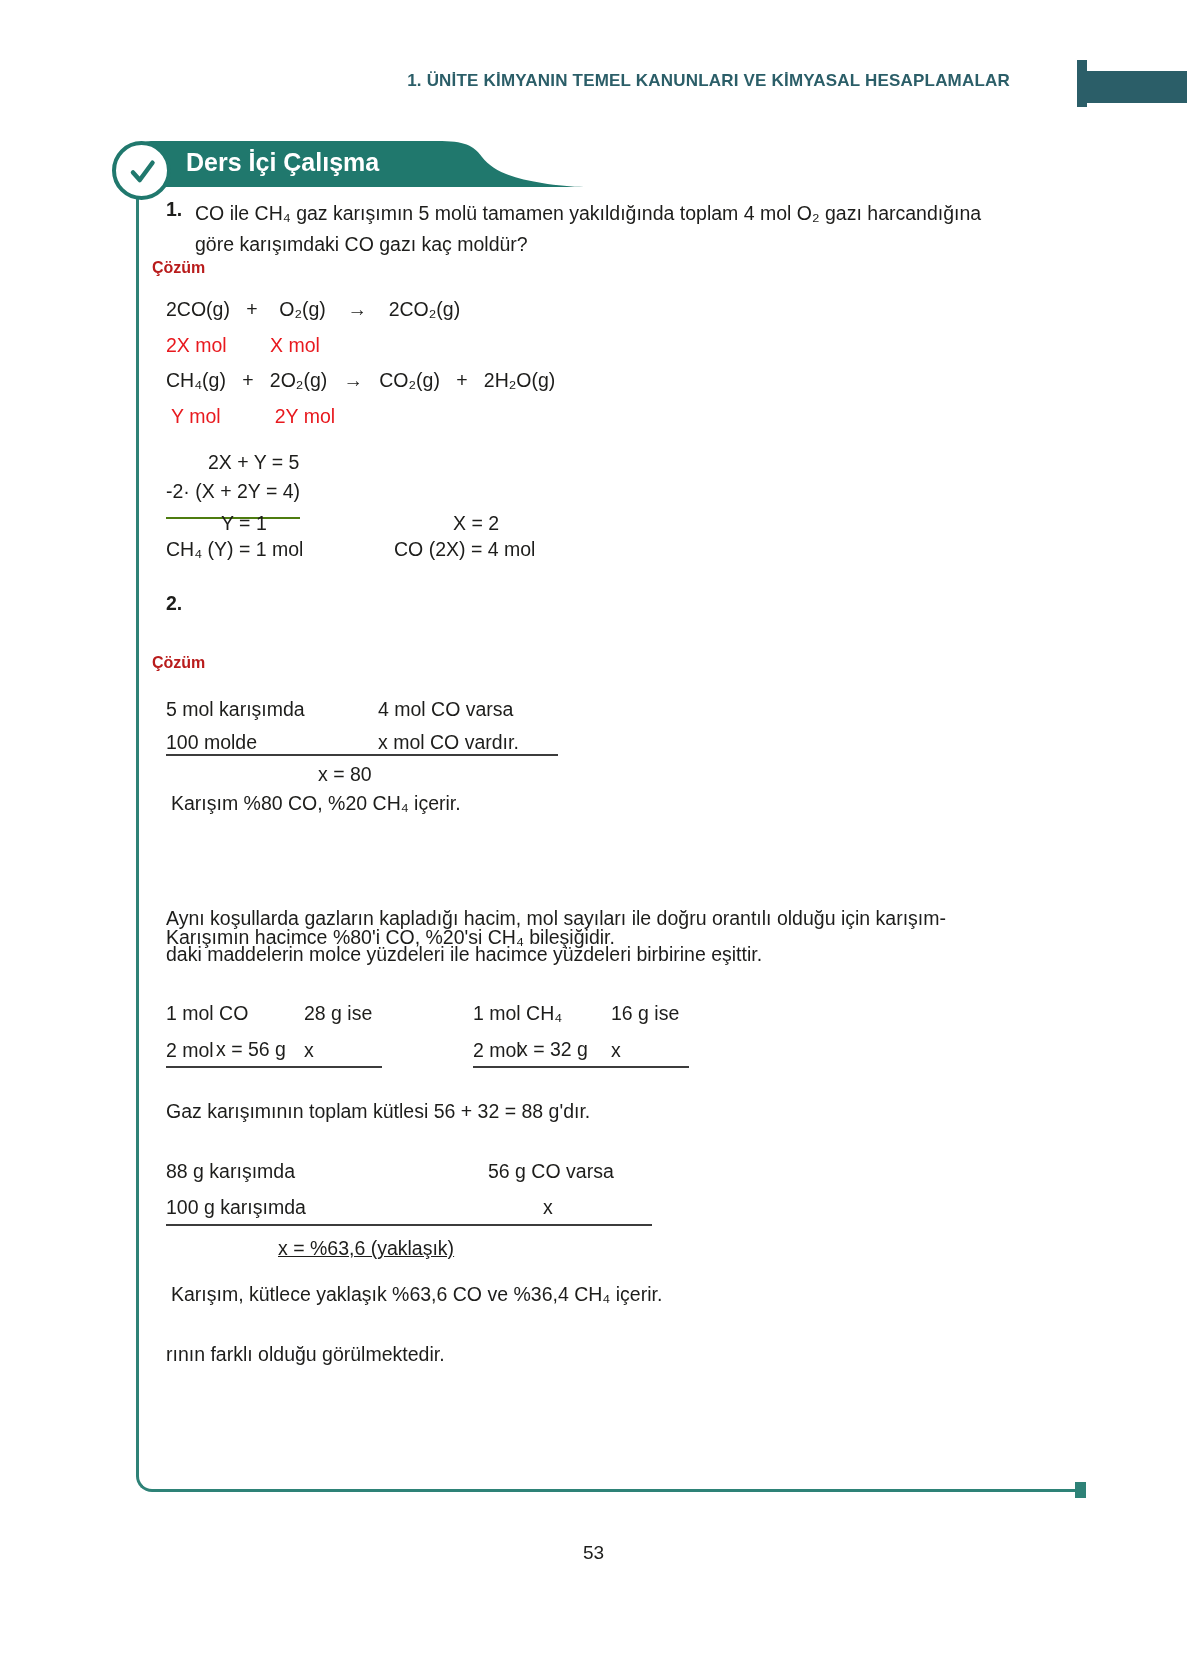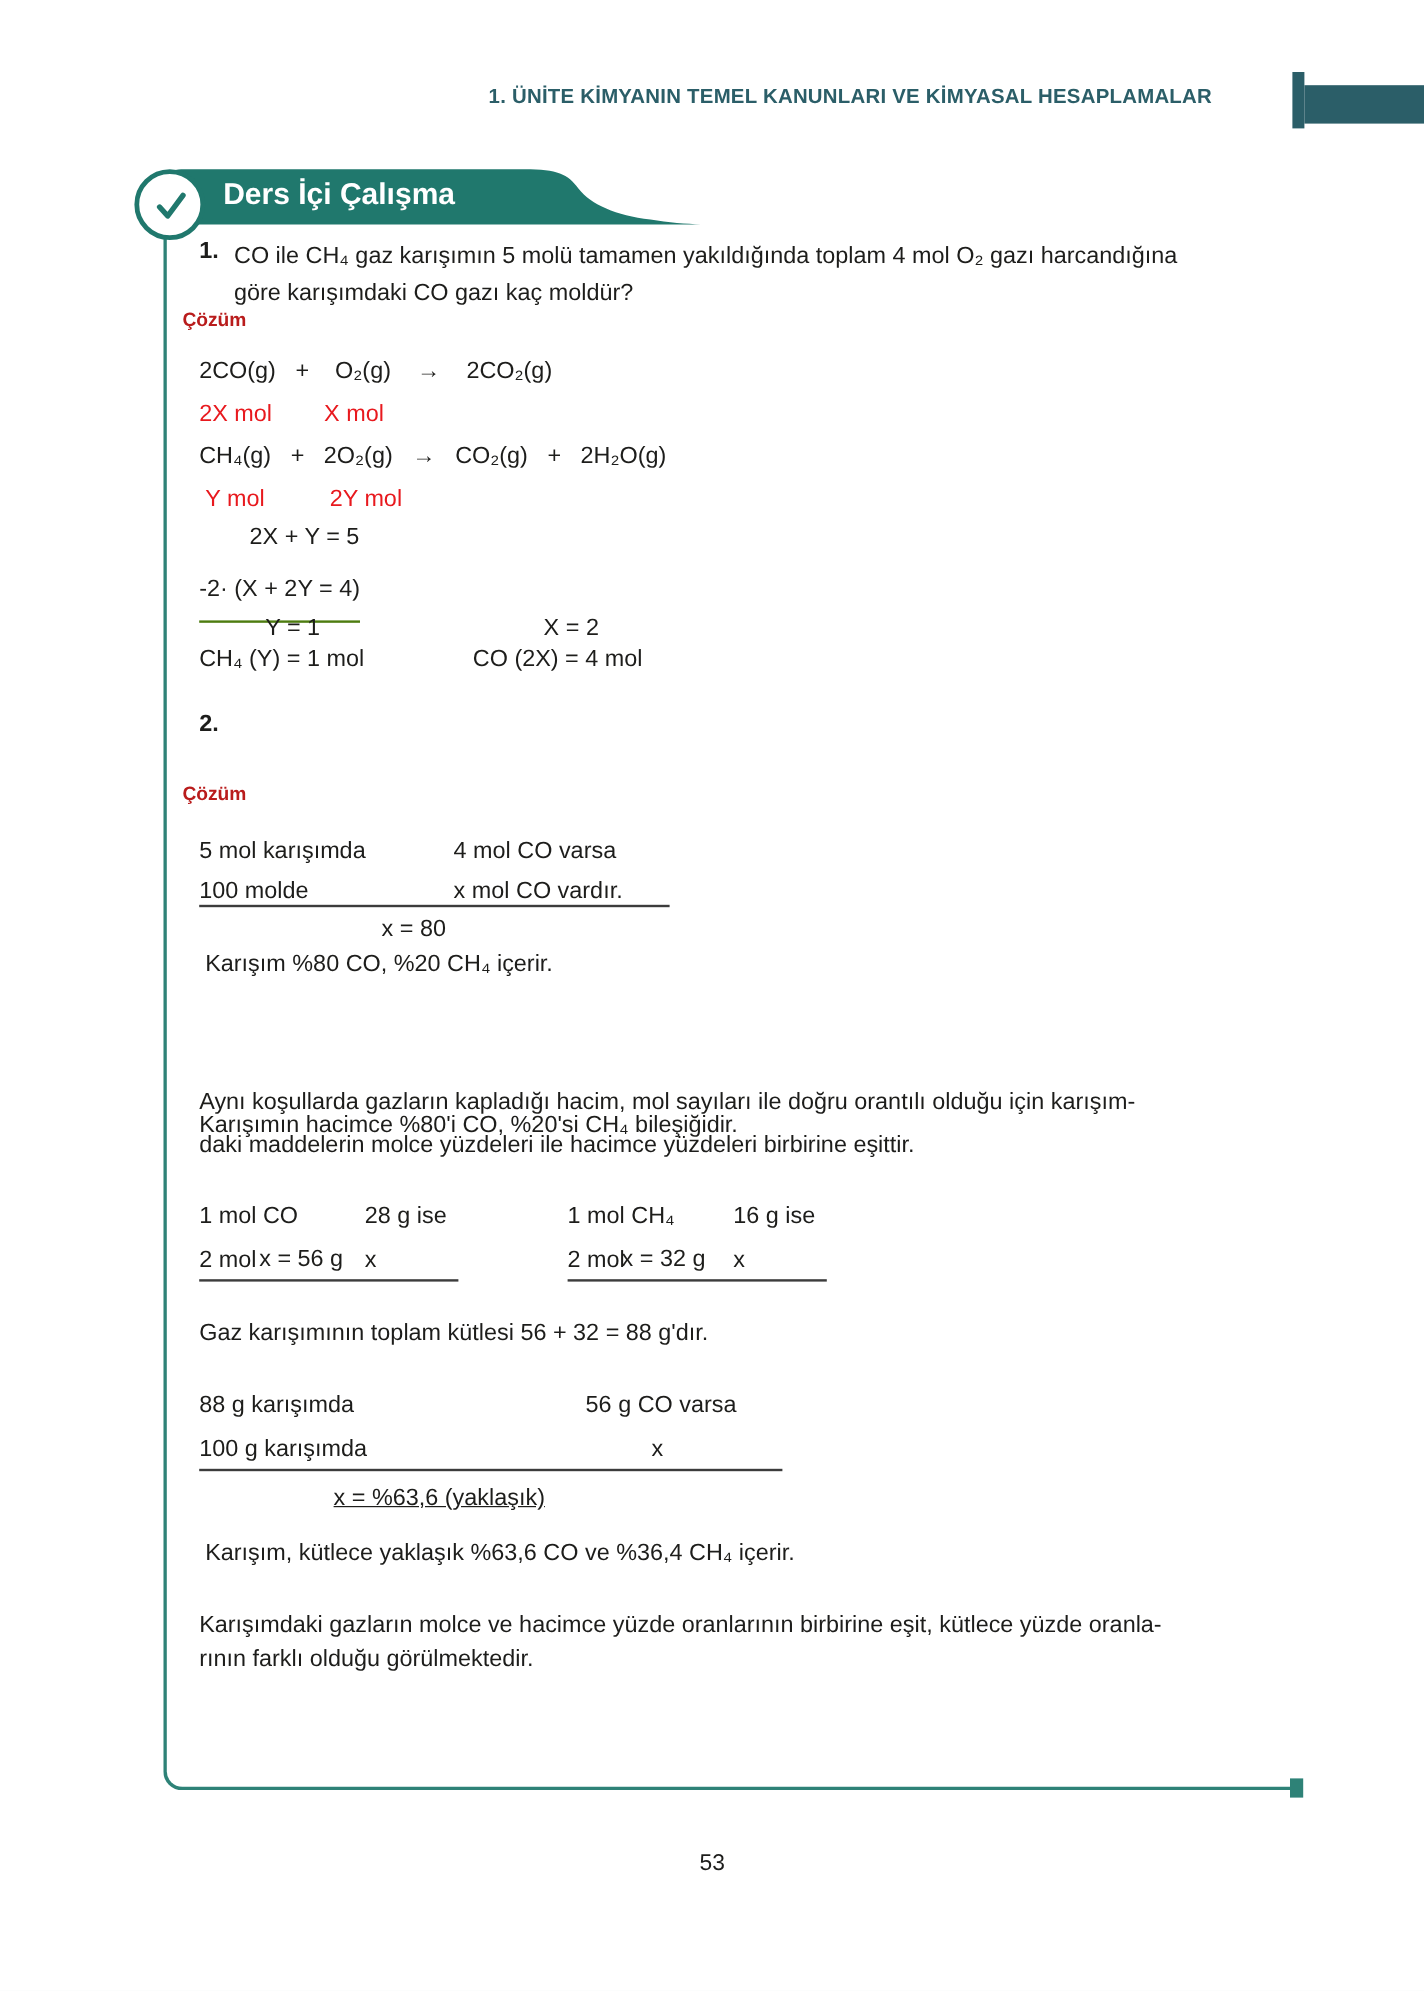--- a/index.html
+++ b/index.html
@@ -107,21 +107,21 @@
       </span>
     </div>
 
     <div class="blk heading" style="top:259px; left:-14px;">Çözüm</div>
 
     <div class="blk pre" style="top:298px;">2CO(g)   +    O₂(g)    →    2CO₂(g)</div>
     <div class="blk pre red" style="top:334px;">2X mol        X mol</div>
     <div class="blk pre" style="top:369px;">CH₄(g)   +   2O₂(g)   →   CO₂(g)   +   2H₂O(g)</div>
     <div class="blk pre red" style="top:405px;"> Y mol          2Y mol</div>
 
-    <div class="blk" style="top:436px; left:42px;text-align:center;">2X + Y = 5</div>
+    <div class="blk" style="top:451px; left:42px;text-align:center;">2X + Y = 5</div>
     <div class="blk frac" style="top:480px;">-2· (X + 2Y = 4)</div>
     <div class="blk" style="top:512px; left:55px;">Y = 1</div>
     <div class="blk" style="top:512px; left:287px;">X = 2</div>
     <div class="blk" style="top:538px;">CH₄ (Y) = 1 mol</div>
     <div class="blk" style="top:538px; left:228px;">CO (2X) = 4 mol</div>
 
     <div class="blk problem" style="top:592px; width:880px;">
       <span class="pnum">2.</span>
     </div>
 
@@ -180,21 +180,20 @@
       </div>
       <div class="row" style="height:auto;">
         <span class="c1b">100 g karışımda</span>
         <span>x</span>
       </div>
     </div>
     <div class="blk" style="top:1237px; left:112px;text-decoration:underline;">x = %63,6 (yaklaşık)</div>
     <div class="blk" style="top:1283px; left:5px;">Karışım, kütlece yaklaşık %63,6 CO ve %36,4 CH₄ içerir.</div>
 
     <div class="blk para-tight" style="top:1340px; width:884px;">
-      <div>Karışımdaki gazların molce ve hacimce yüzde oranlarının birbirine eşit, kütlece yüzde oranla-</div>
       <div>rının farklı olduğu görülmektedir.</div>
     </div>
 
   </div>
 
   <div class="page-number">53</div>
 
 </div>
 
 </body></html>

